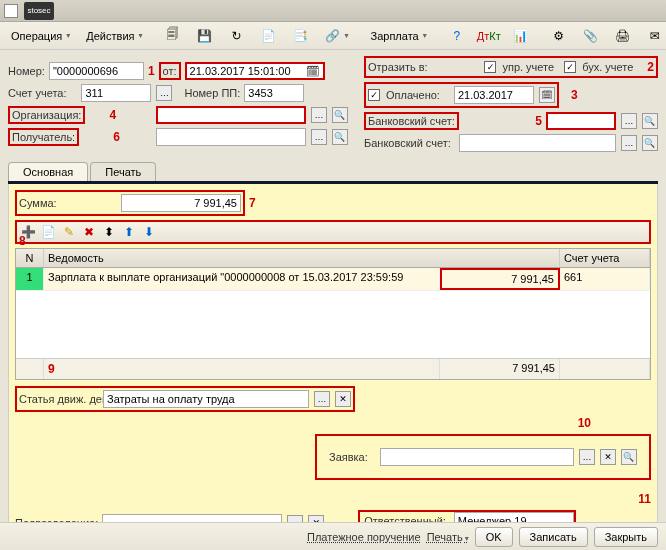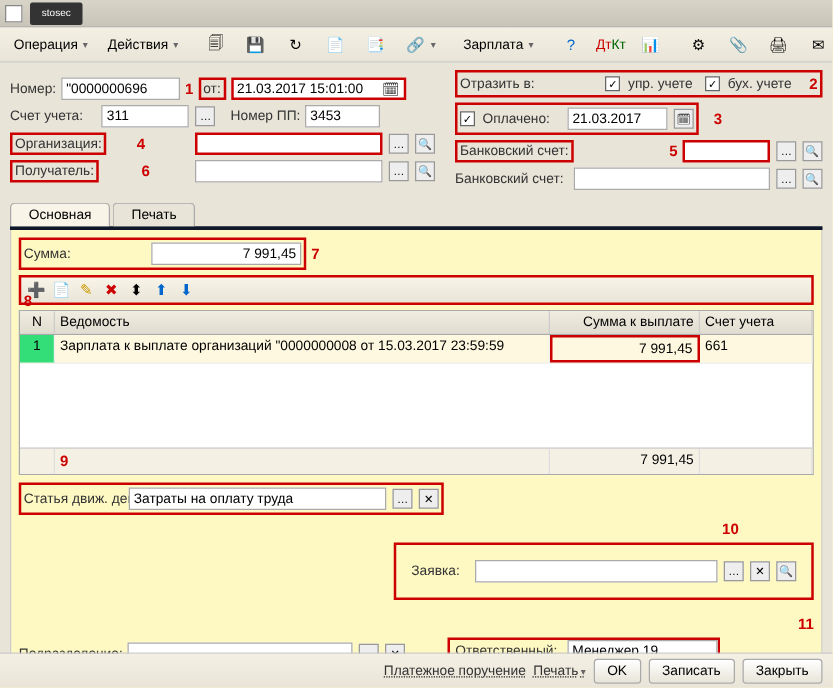--- a/index.html
+++ b/index.html
@@ -1,20 +1,20 @@
 <!DOCTYPE html>
 <html><head>
 <meta charset="utf-8">
 <style>
 * { box-sizing: border-box; margin: 0; padding: 0; font-family: Arial, sans-serif; font-size: 11px; }
 body { background: #e8e4d8; width: 666px; height: 550px; overflow: hidden; }
 .titlebar { background: linear-gradient(#d8d4c8,#c8c4b8); height: 22px; display: flex; align-items: center; padding: 0 4px; border-bottom: 1px solid #aaa; }
 .titlebar .t-icon { width: 14px; height: 14px; border: 1px solid #888; margin-right: 6px; background: #fff; }
 .titlebar .t-title { flex: 1; color: #333; font-weight: bold; }
-.titlebar .t-logo { width: 42px; height: 18px; background: #333; color: #fff; font-size: 8px; display: flex; align-items: center; justify-content: center; border-radius: 2px; }
+.titlebar .t-logo { width: 30px; height: 18px; background: #333; color: #fff; font-size: 8px; display: flex; align-items: center; justify-content: center; border-radius: 2px; }
 .toolbar { background: linear-gradient(#f4f0e4,#e8e4d8); height: 28px; display: flex; align-items: center; padding: 0 4px; border-bottom: 1px solid #ccc; gap: 2px; }
 .tb-btn { padding: 2px 6px; border: 1px solid transparent; cursor: pointer; border-radius: 2px; display: flex; align-items: center; gap: 2px; }
 .tb-dd::after { content: "▾"; font-size: 8px; margin-left: 2px; color: #666; }
 .tb-sep { width: 1px; height: 18px; background: #bbb; margin: 0 2px; }
 .tb-ico { width: 16px; height: 16px; display: inline-flex; align-items: center; justify-content: center; font-size: 12px; }
 .form-area { padding: 6px 8px; }
 .row { display: flex; align-items: center; gap: 4px; margin-bottom: 4px; }
 .lbl { color: #333; white-space: nowrap; }
 .inp { background: #fff; border: 1px solid #aaa; height: 18px; padding: 0 3px; display: flex; align-items: center; }
 .inp-btn { width: 16px; height: 16px; border: 1px solid #999; background: #eee; display: inline-flex; align-items: center; justify-content: center; font-size: 9px; cursor: pointer; margin-left: 1px; }
@@ -218,21 +218,20 @@
       <span class="tb-ico" style="color:#06c;cursor:pointer">⬆</span>
       <span class="tb-ico" style="color:#06c;cursor:pointer">⬇</span>
     </div>
     <span class="redlbl" style="position:relative;top:-10px;left:4px">8</span>
 
     
     <div class="grid" style="margin-top:-10px">
       <div class="grid-hdr">
         <div class="c-n">N</div>
         <div class="c-ved">Ведомость</div>
-        <div class="c-sum">Сумма к выплате</div>
         <div class="c-acc">Счет учета</div>
       </div>
       <div class="grid-body">
         <div class="grid-row sel">
           <div class="c-n" style="background:#3d7;">1</div>
           <div class="c-ved">Зарплата к выплате организаций "0000000008 от 15.03.2017 23:59:59</div>
           <div class="c-sum redbox">7 991,45</div>
           <div class="c-acc">661</div>
         </div>
       </div>

